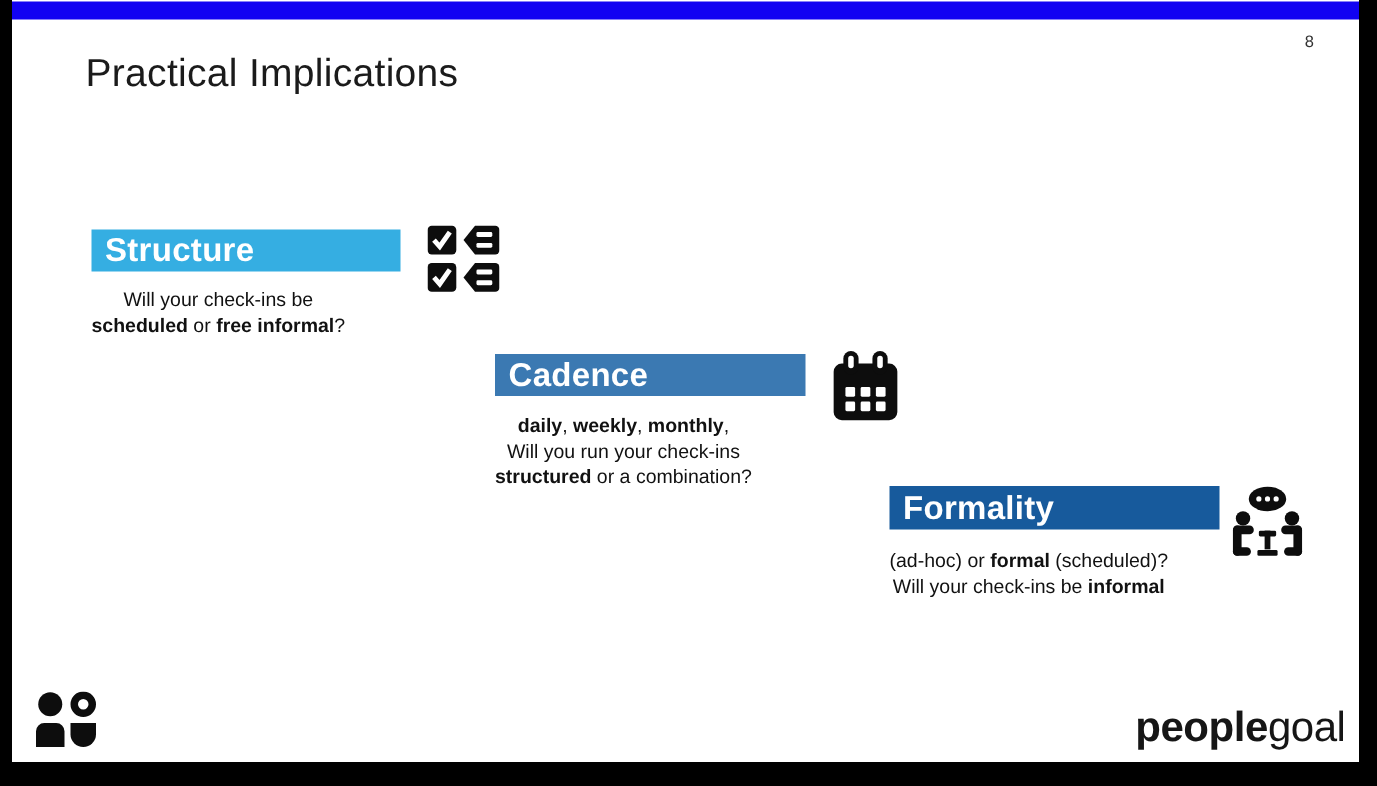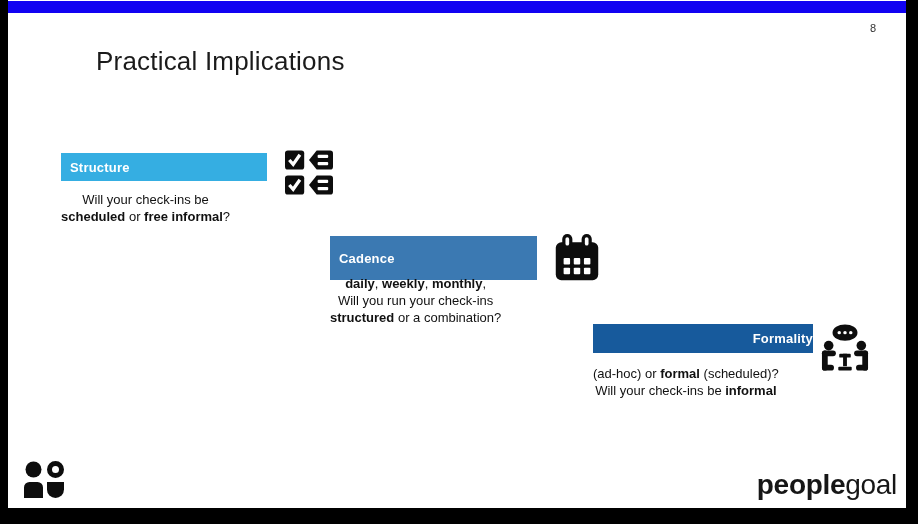--- a/index.html
+++ b/index.html
@@ -22,60 +22,59 @@
     width: 100%; height: 12px;
   }
   .page-number {
     position: absolute;
     top: 22px; right: 30px;
     font-size: 11px;
     color: #333;
   }
   .slide-title {
     position: absolute;
-    left: 49px; top: 46px;
+    left: 49px; top: 33px;
     font-size: 26px;
     font-weight: 500;
     color: #1b1b1b;
     letter-spacing: 0.2px;
-    margin-left: 39px;
   }
   .card-bar {
     position: absolute;
     display: flex;
     align-items: center;
     padding-left: 9px;
   }
   .card-bar .card-header-label {
     color: #fff;
     font-weight: 700;
-    font-size: 13px;
+    font-size: 22px;
     letter-spacing: 0.2px;
   }
   .card-desc {
     position: absolute;
     font-size: 13px;
     line-height: 17px;
     color: #111;
   }
   .card-desc .desc-line { white-space: nowrap; text-align: center; }
   .card-desc .b { font-weight: 700; }
   .card-icon { position: absolute; }
   .card-icon svg { display: block; }
 
   
   .bar-structure  { left: 53px;  top: 153px; width: 206px; height: 28px; }
   .desc-structure { left: 53px;  top: 191px; }
   .icon-structure { left: 277px; top: 150px; }
   
-  .bar-cadence    { left: 322px; top: 236px; width: 207px; height: 44px; }
+  .bar-cadence    { left: 322px; top: 236px; width: 207px; height: 28px; }
   .desc-cadence   { left: 322px; top: 275px; }
   .icon-cadence   { left: 544px; top: 234px; }
   
-  .bar-formality  { left: 585px; top: 324px; width: 220px; height: 29px; justify-content: flex-end; }
+  .bar-formality  { left: 585px; top: 324px; width: 220px; height: 29px; }
   .desc-formality { left: 585px; top: 365px; }
   .icon-formality { left: 812px; top: 324px; }
 
   .pg-mark {
     position: absolute;
     left: 16px; top: 461px;
   }
   .pg-logo {
     position: absolute;
     right: 9px; top: 469px;

